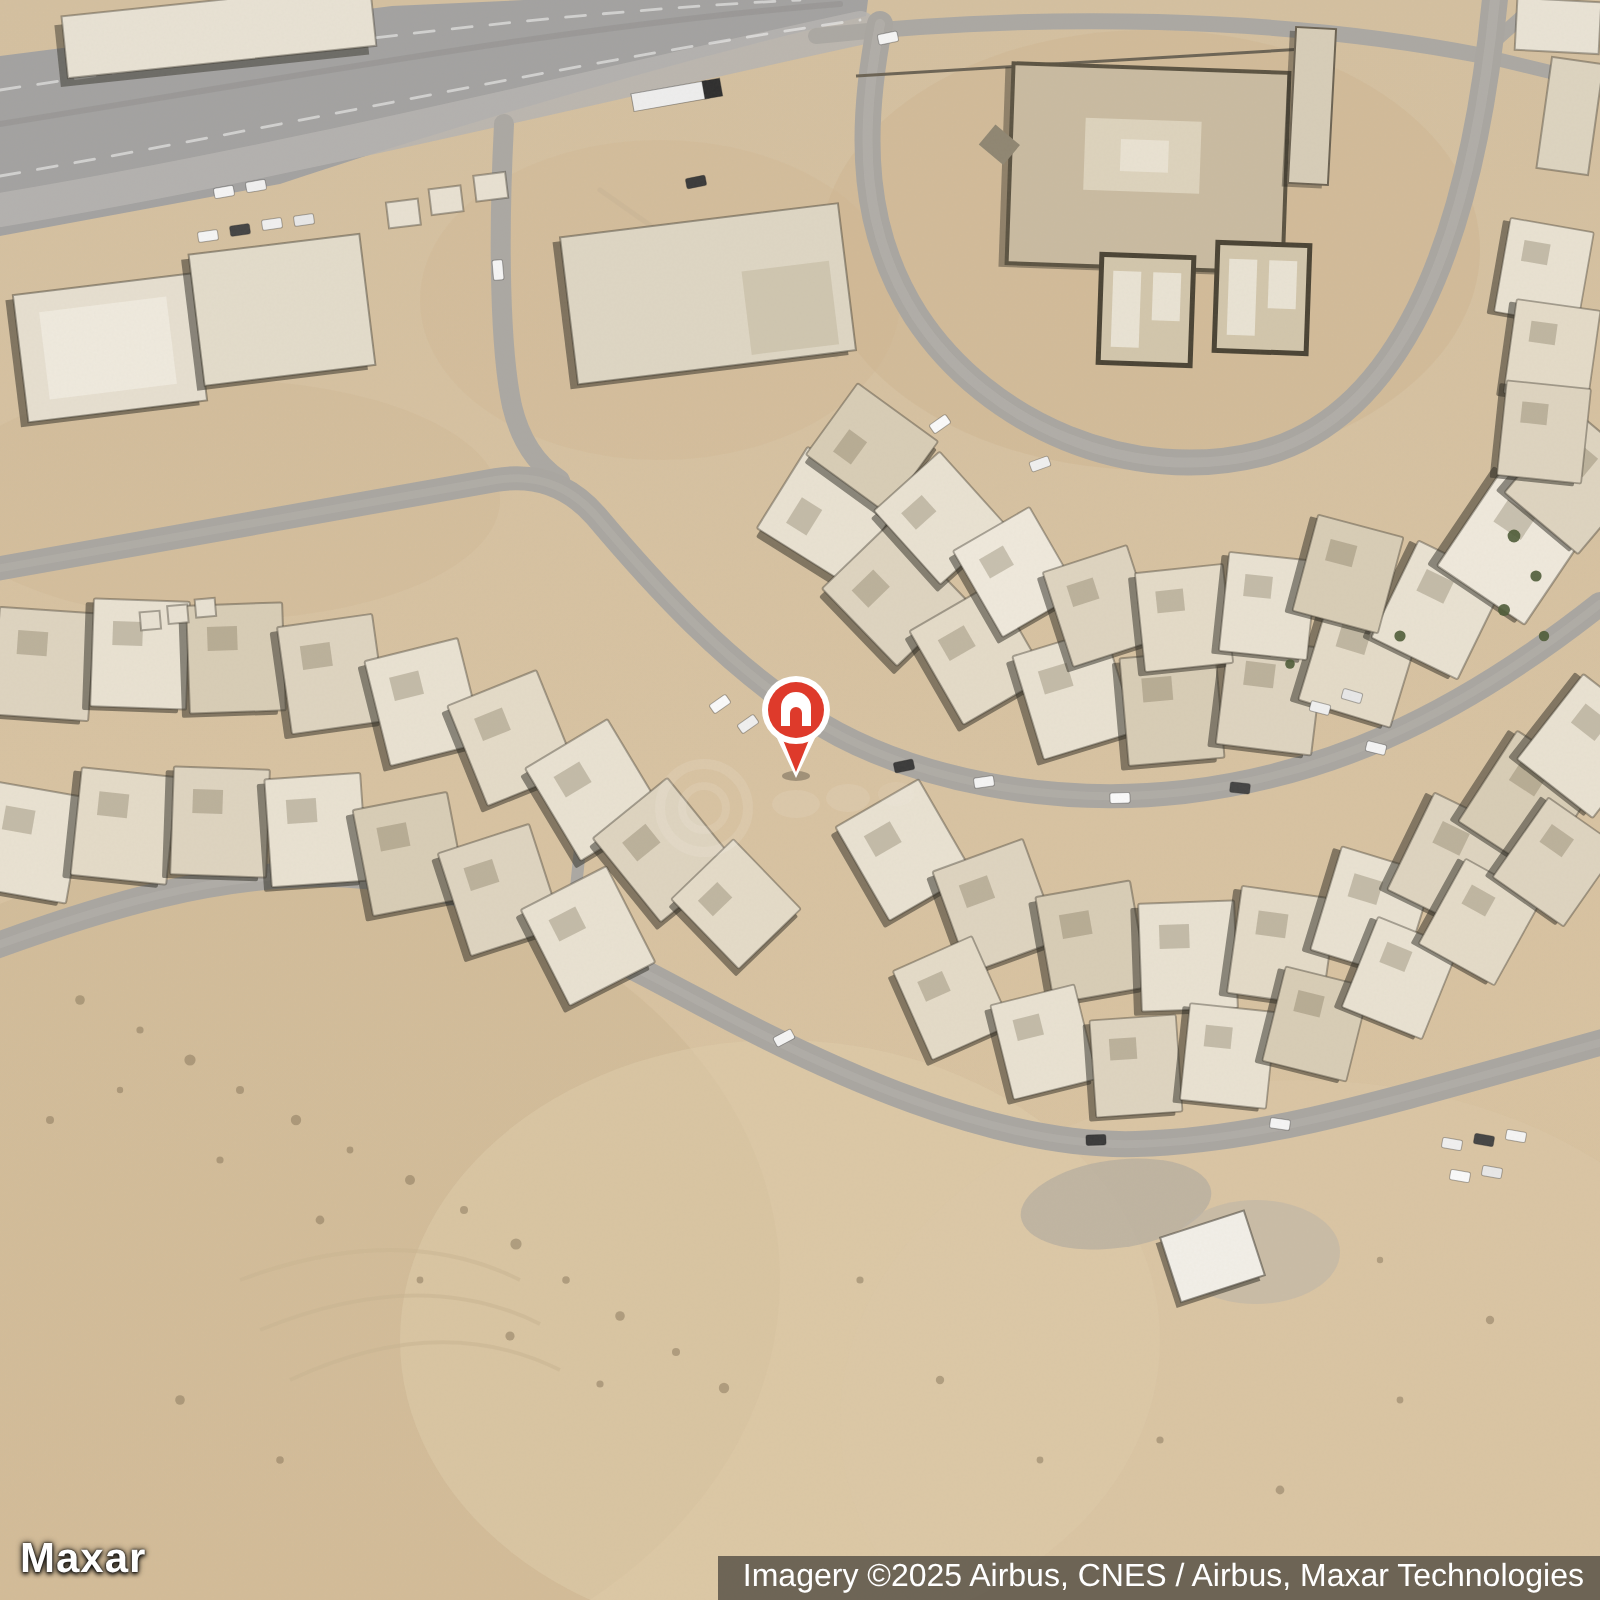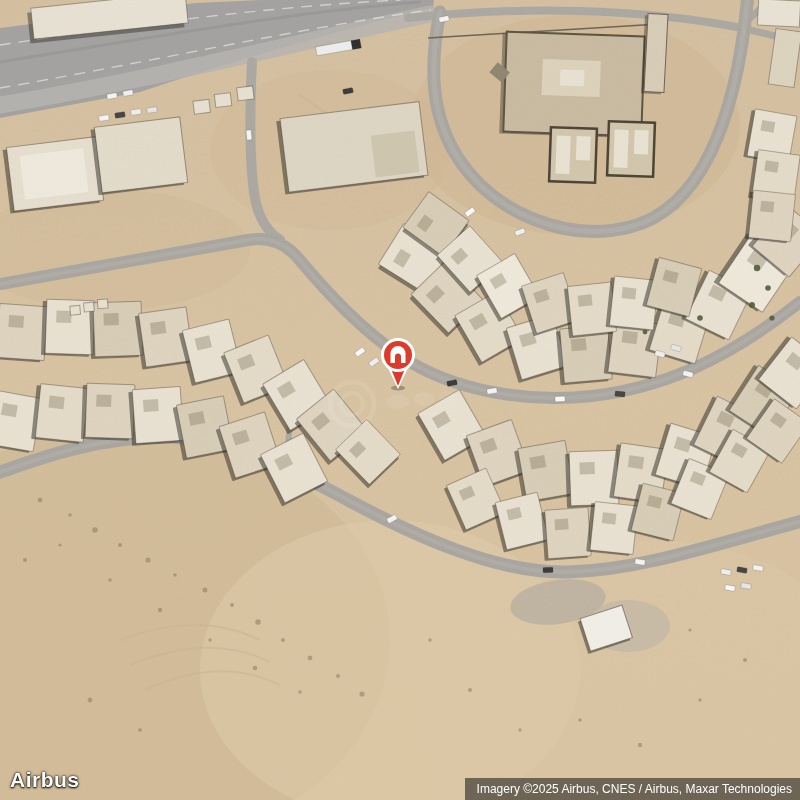--- a/index.html
+++ b/index.html
@@ -9,21 +9,21 @@
   .marker{position:absolute;left:376px;top:331px;width:44px;height:60px;cursor:pointer;}
   .google-logo{
     position:absolute;left:10px;bottom:8px;
     font-size:21px;font-weight:bold;letter-spacing:.5px;color:#fff;
     text-shadow:0 0 3px rgba(0,0,0,.85),0 1px 2px rgba(0,0,0,.9),0 0 1px rgba(0,0,0,.9);
     user-select:none;cursor:pointer;}
   .attribution{
     position:absolute;right:0;bottom:0;height:22px;line-height:22px;
     padding:0 8px 0 12px;
     background:rgba(58,54,48,.68);
-    color:#fff;font-size:12px;white-space:nowrap;}
+    color:#fff;font-size:16px;white-space:nowrap;}
   .hshadow{fill:rgba(42,39,32,.5);}
   .court{fill:rgba(96,85,62,.28);}
 </style>
 </head>
 <body>
 
 <div class="viewport">
 
 <svg width="800" height="800" viewBox="0 0 800 800">
   <defs>
@@ -308,17 +308,17 @@
     <ellipse cx="22" cy="57" rx="7" ry="2.5" fill="rgba(0,0,0,.25)"></ellipse>
     <path d="M22,58 L11,35 L33,35 Z" fill="#ffffff"></path>
     <path d="M22,55 L13.5,34 L30.5,34 Z" fill="#de3a2b"></path>
     <circle cx="22" cy="24" r="17" fill="#ffffff"></circle>
     <circle cx="22" cy="24" r="14" fill="#de3a2b"></circle>
     <path d="M14.5,32 L14.5,22.5 A7.5,7.5 0 0 1 29.5,22.5 L29.5,32 Z" fill="#ffffff"></path>
     <path d="M19,32 L19,25.5 A3,3 0 0 1 25,25.5 L25,32 Z" fill="#de3a2b"></path>
   </svg>
 </div>
 
-<div class="google-logo">Airbus</div>
+<div class="google-logo">Maxar</div>
 
 <div class="attribution">Imagery ©2025 Airbus, CNES / Airbus, Maxar Technologies</div>
 
 </div>
 
 </body></html>

